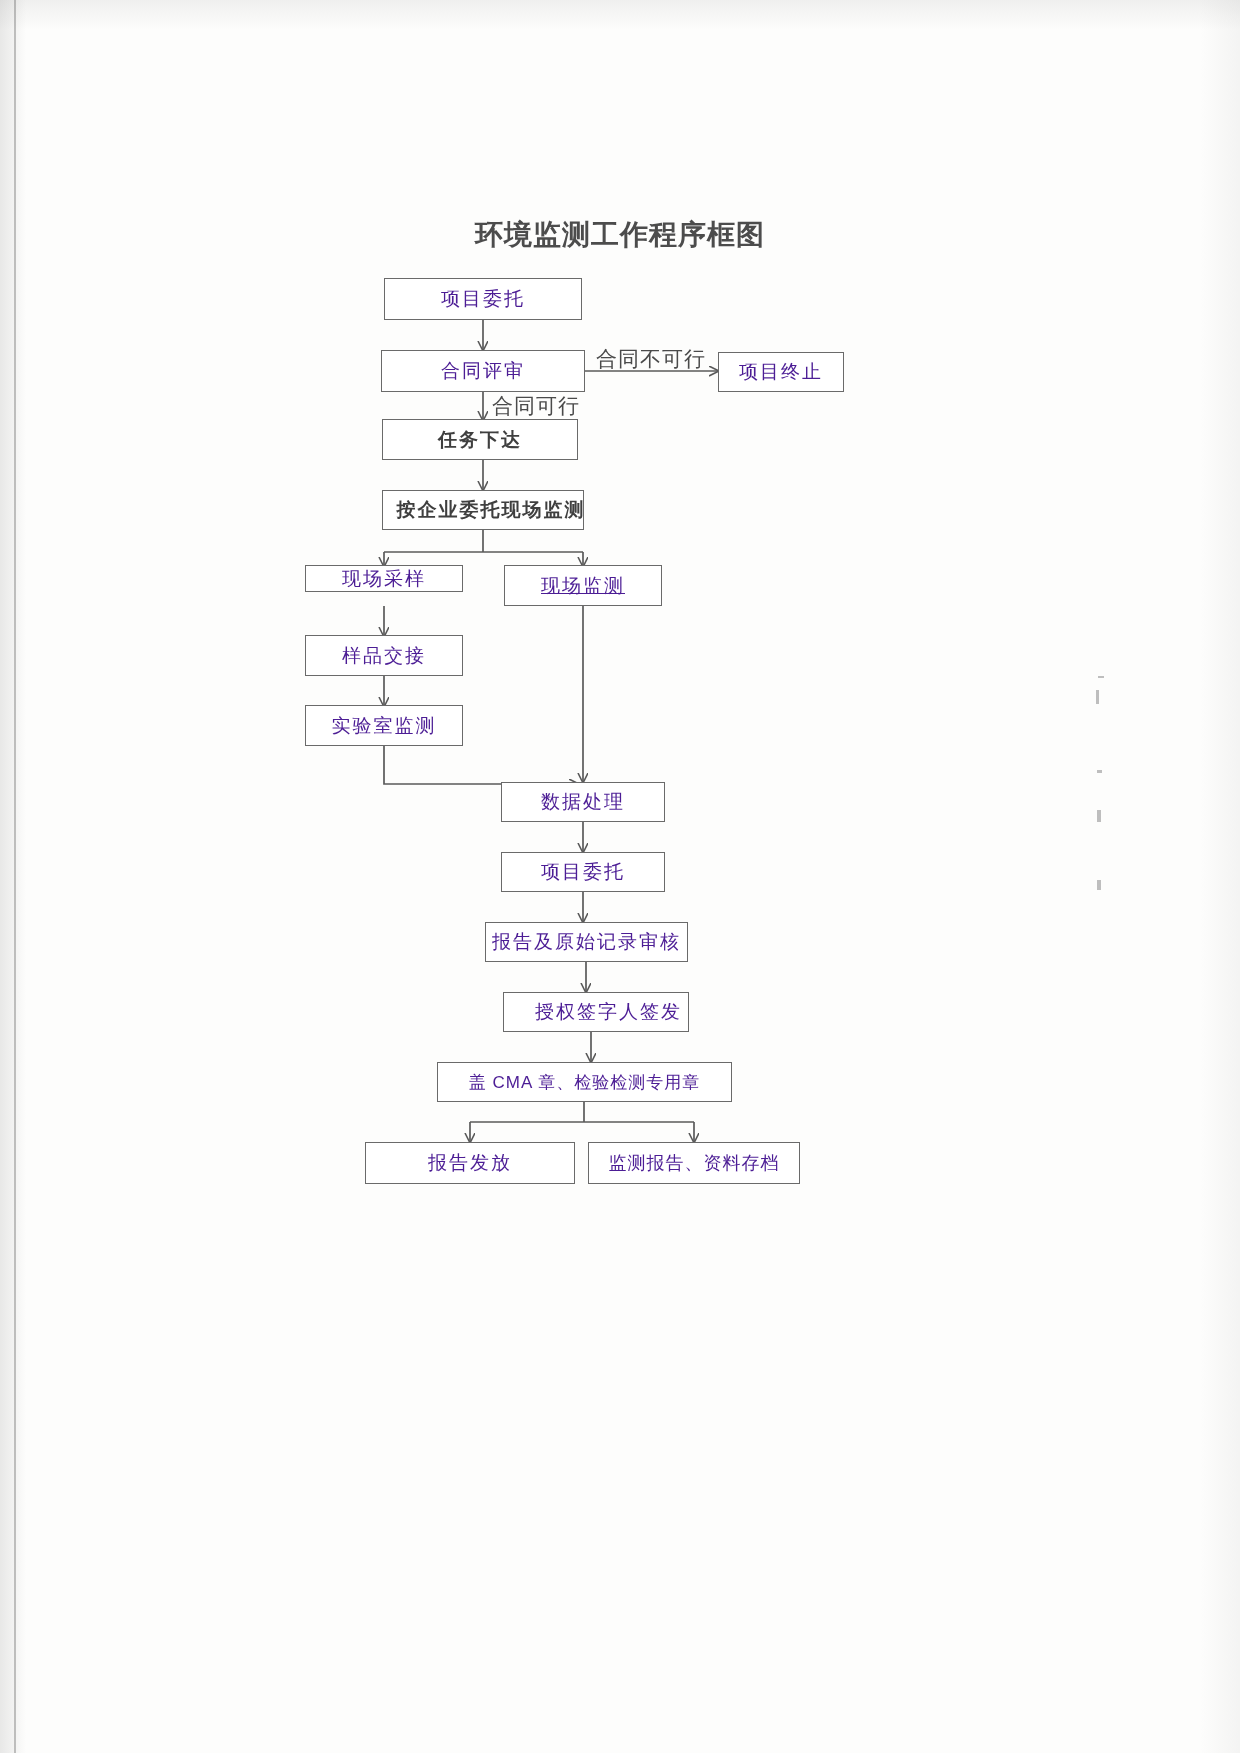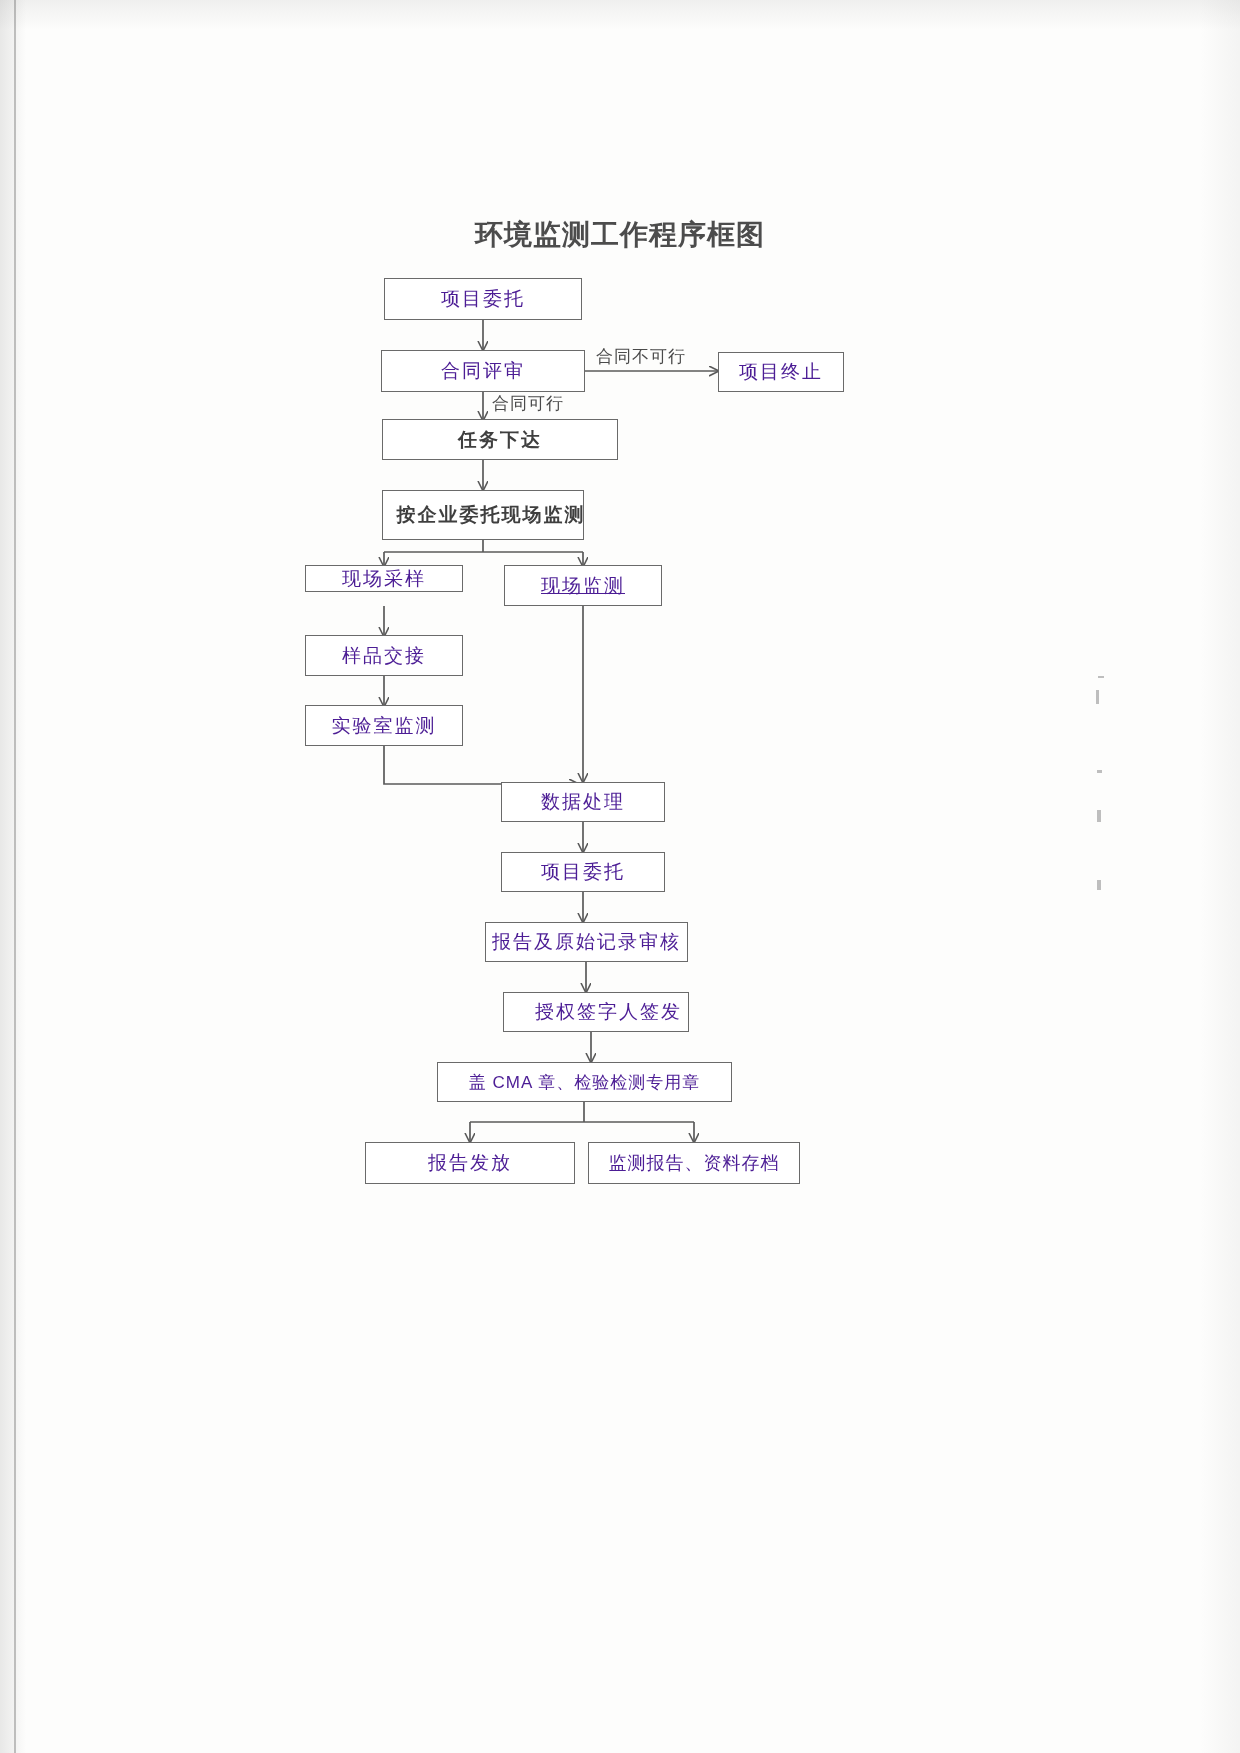--- a/index.html
+++ b/index.html
@@ -58,21 +58,21 @@
     letter-spacing: 2px;
     font-family: "Liberation Sans", "DejaVu Sans", sans-serif;
     white-space: nowrap;
   }
   .node.bold {
     font-weight: bold;
     color: #3f3f3f;
   }
   .edge-label {
     position: absolute;
-    font-size: 17px;
+    font-size: 21px;
     color: #4a4a4a;
     letter-spacing: 1px;
     white-space: nowrap;
     font-family: "Liberation Sans", "DejaVu Sans", sans-serif;
   }
   #connectors {
     position: absolute;
     left: 0; top: 0;
     width: 1240px;
     height: 1753px;
@@ -144,23 +144,23 @@
       <path d="M694,1122 L694,1142" marker-end="url(#ah)"></path>
     </g>
   </svg>
 
   <div class="node" style="left:384px; top:278px; width:198px; height:42px;">项目委托</div>
 
   <div class="node" style="left:381px; top:350px; width:204px; height:42px;">合同评审</div>
 
   <div class="node" style="left:718px; top:352px; width:126px; height:40px;">项目终止</div>
 
-  <div class="node bold" style="left:382px; top:419px; width:236px; height:41px;">任务下达</div>
+  <div class="node bold" style="left:382px; top:419px; width:196px; height:41px;">任务下达</div>
 
-  <div class="node bold" style="left:382px; top:490px; width:202px; height:50px;padding-left:16px;">按企业委托现场监测</div>
+  <div class="node bold" style="left:382px; top:490px; width:202px; height:40px;padding-left:16px;">按企业委托现场监测</div>
 
   <div class="node" style="left:305px; top:565px; width:158px; height:27px;">现场采样</div>
 
   <div class="node" style="left:504px; top:565px; width:158px; height:41px;text-decoration:underline;">现场监测</div>
 
   <div class="node" style="left:305px; top:635px; width:158px; height:41px;">样品交接</div>
 
   <div class="node" style="left:305px; top:705px; width:158px; height:41px;">实验室监测</div>
 
   <div class="node" style="left:501px; top:782px; width:164px; height:40px;">数据处理</div>

